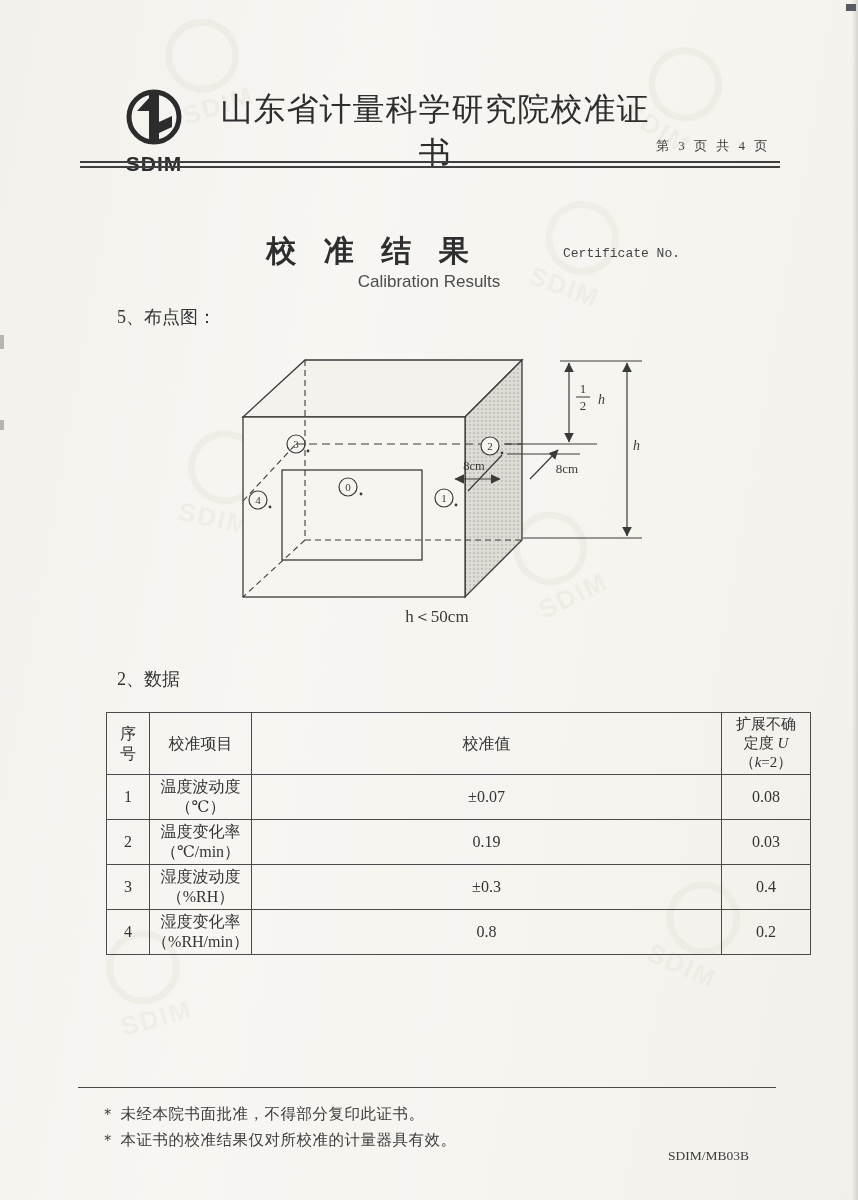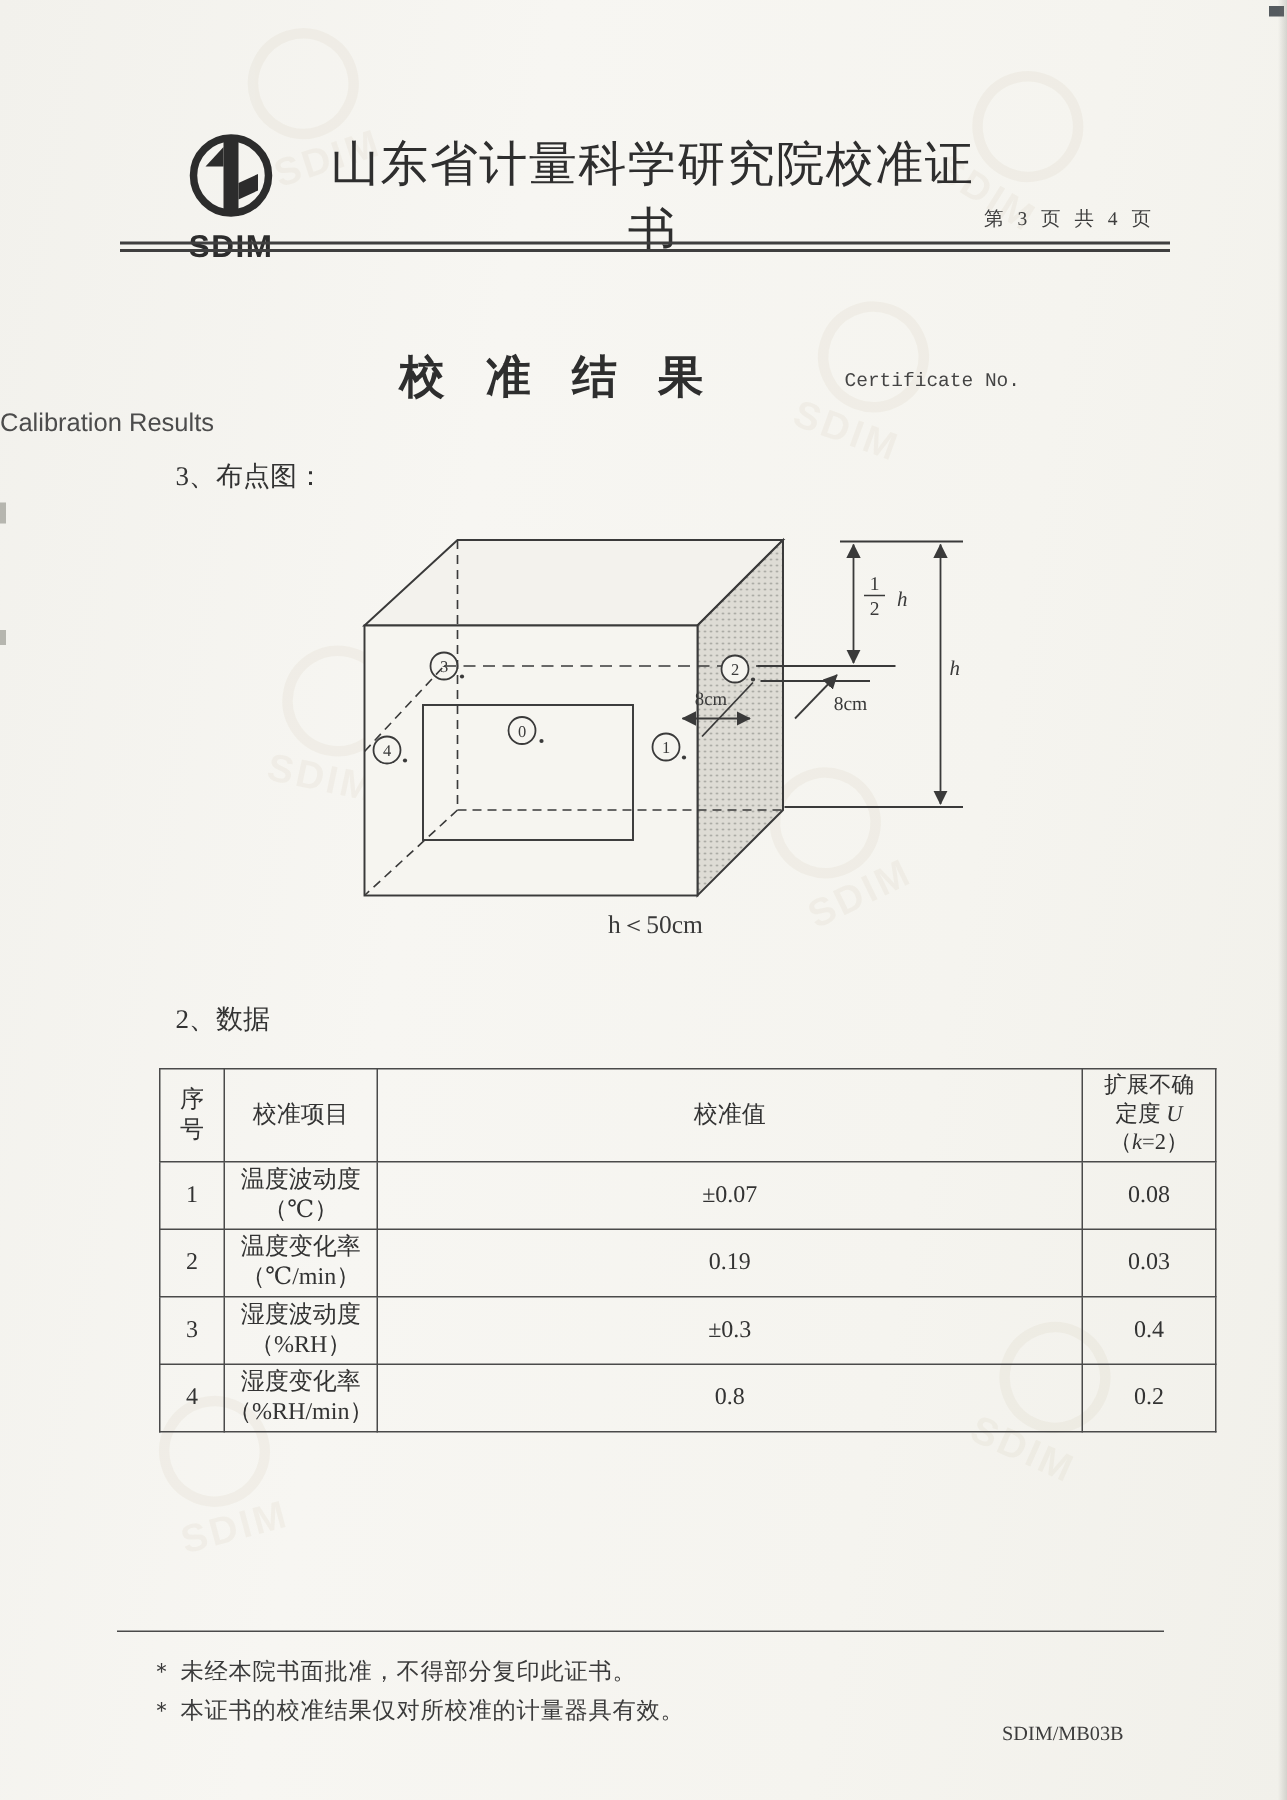--- a/index.html
+++ b/index.html
@@ -24,21 +24,21 @@
   .page-info{position:absolute;left:656px;top:137px;font-size:13px;letter-spacing:3px;color:#3d3d3d;}
   .hdr-rule{position:absolute;left:80px;top:161px;width:700px;height:3px;
     border-top:2px solid #3f3f3f;border-bottom:2px solid #3f3f3f;}
   
   .certno{position:absolute;left:537px;top:185px;font-size:20px;color:#333;}
   .certno-en{position:absolute;left:563px;top:213px;font-size:13px;color:#444;
     font-family:Liberation Mono, monospace;margin-top:33px;}
   
   .result-cn{position:absolute;left:0;top:231px;width:745px;text-align:center;
     font-size:30px;font-weight:bold;letter-spacing:10px;color:#2e2e2e;}
-  .result-en{position:absolute;left:0;top:272px;width:858px;text-align:left;
+  .result-en{position:absolute;left:0;top:272px;width:858px;text-align:center;
     font:17px "Liberation Sans",sans-serif;color:#4c4c4c;}
   
   .sec1{position:absolute;left:117px;top:305px;font-size:18px;color:#333;}
   .sec2{position:absolute;left:117px;top:667px;font-size:18px;color:#333;}
   .diagram{position:absolute;left:225px;top:348px;}
   
   table.res{position:absolute;left:106px;top:712px;width:704px;border-collapse:collapse;
     table-layout:fixed;font-size:16px;color:#333;}
   table.res th,table.res td{border:1px solid #4a4a4a;text-align:center;vertical-align:middle;
     padding:2px 2px;font-weight:normal;line-height:1.25;}
@@ -105,21 +105,21 @@
   </div>
   <div class="title-cn">山东省计量科学研究院校准证书</div>
   <div class="page-info">第 3 页 共 4 页</div>
   <div class="hdr-rule"></div>
 
   <div class="certno-en">Certificate No.</div>
 
   <div class="result-cn">校 准 结 果</div>
   <div class="result-en">Calibration Results</div>
 
-  <div class="sec1">3、布点图：</div>
+  <div class="sec1">5、布点图：</div>
 
   <svg class="diagram" width="440" height="300" viewBox="0 0 440 300">
     <defs>
       <pattern id="dots" width="4" height="4" patternUnits="userSpaceOnUse">
         <rect width="4" height="4" fill="#dedcd5"></rect>
         <circle cx="1" cy="1" r="0.7" fill="#9a9a95"></circle>
       </pattern>
       <marker id="ah" markerWidth="9" markerHeight="9" refX="7.5" refY="4" orient="auto">
         <path d="M0,0 L8,4 L0,8 z" fill="#3a3a3a"></path>
       </marker>

